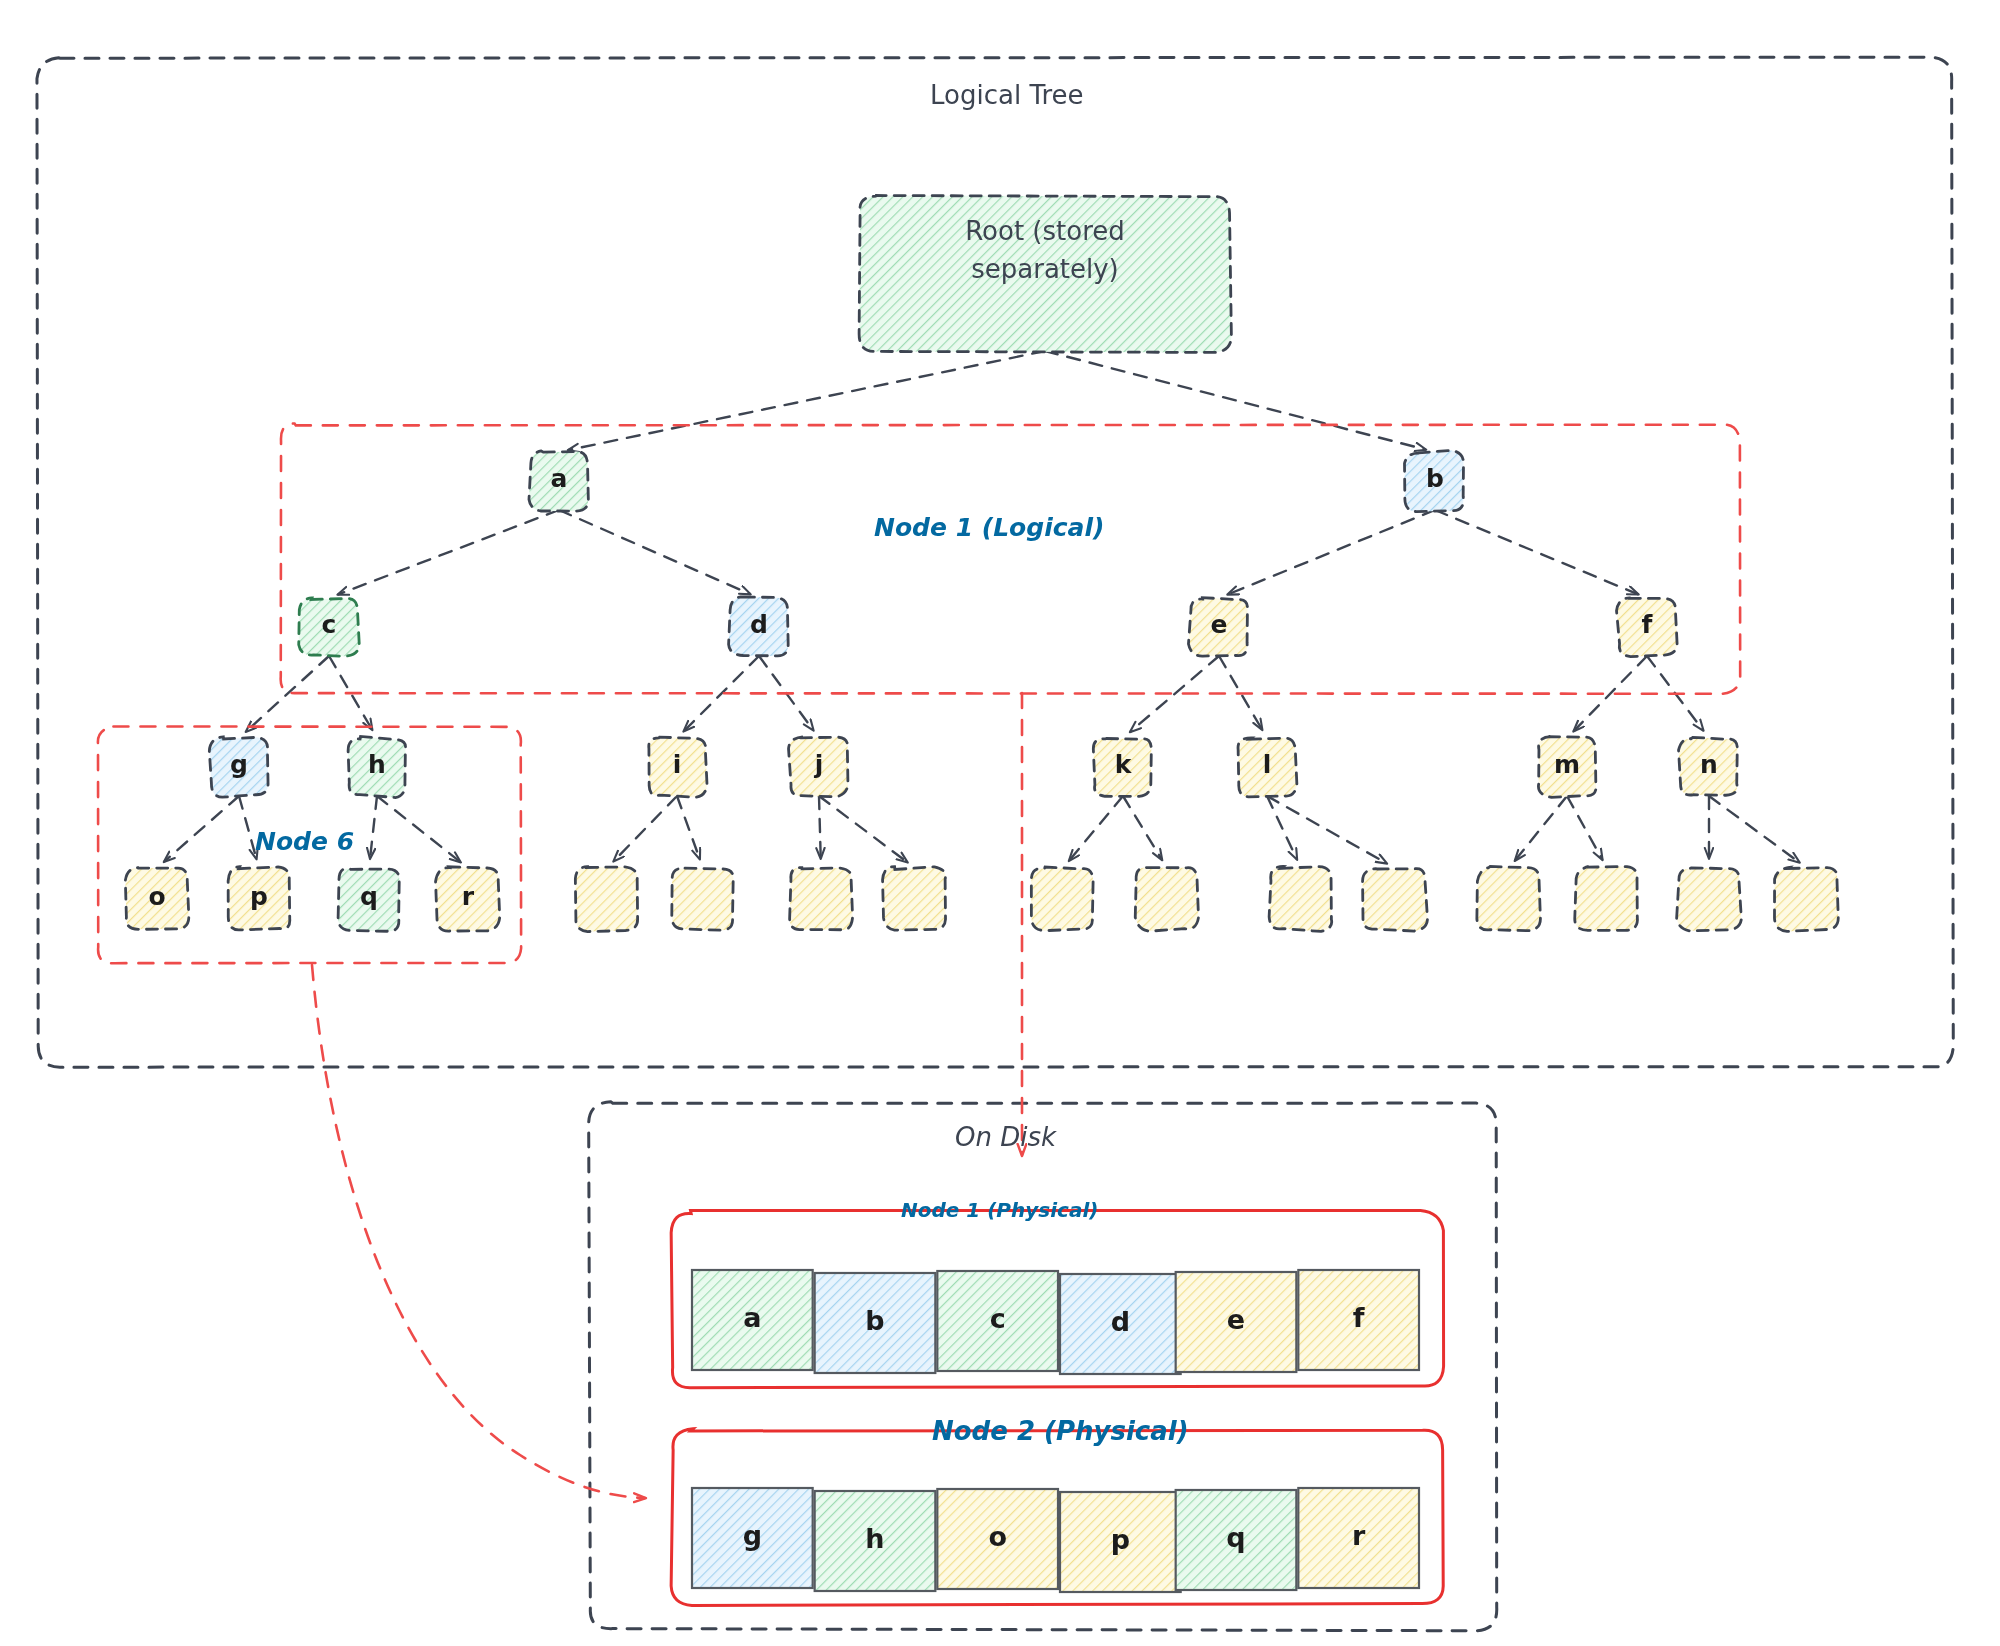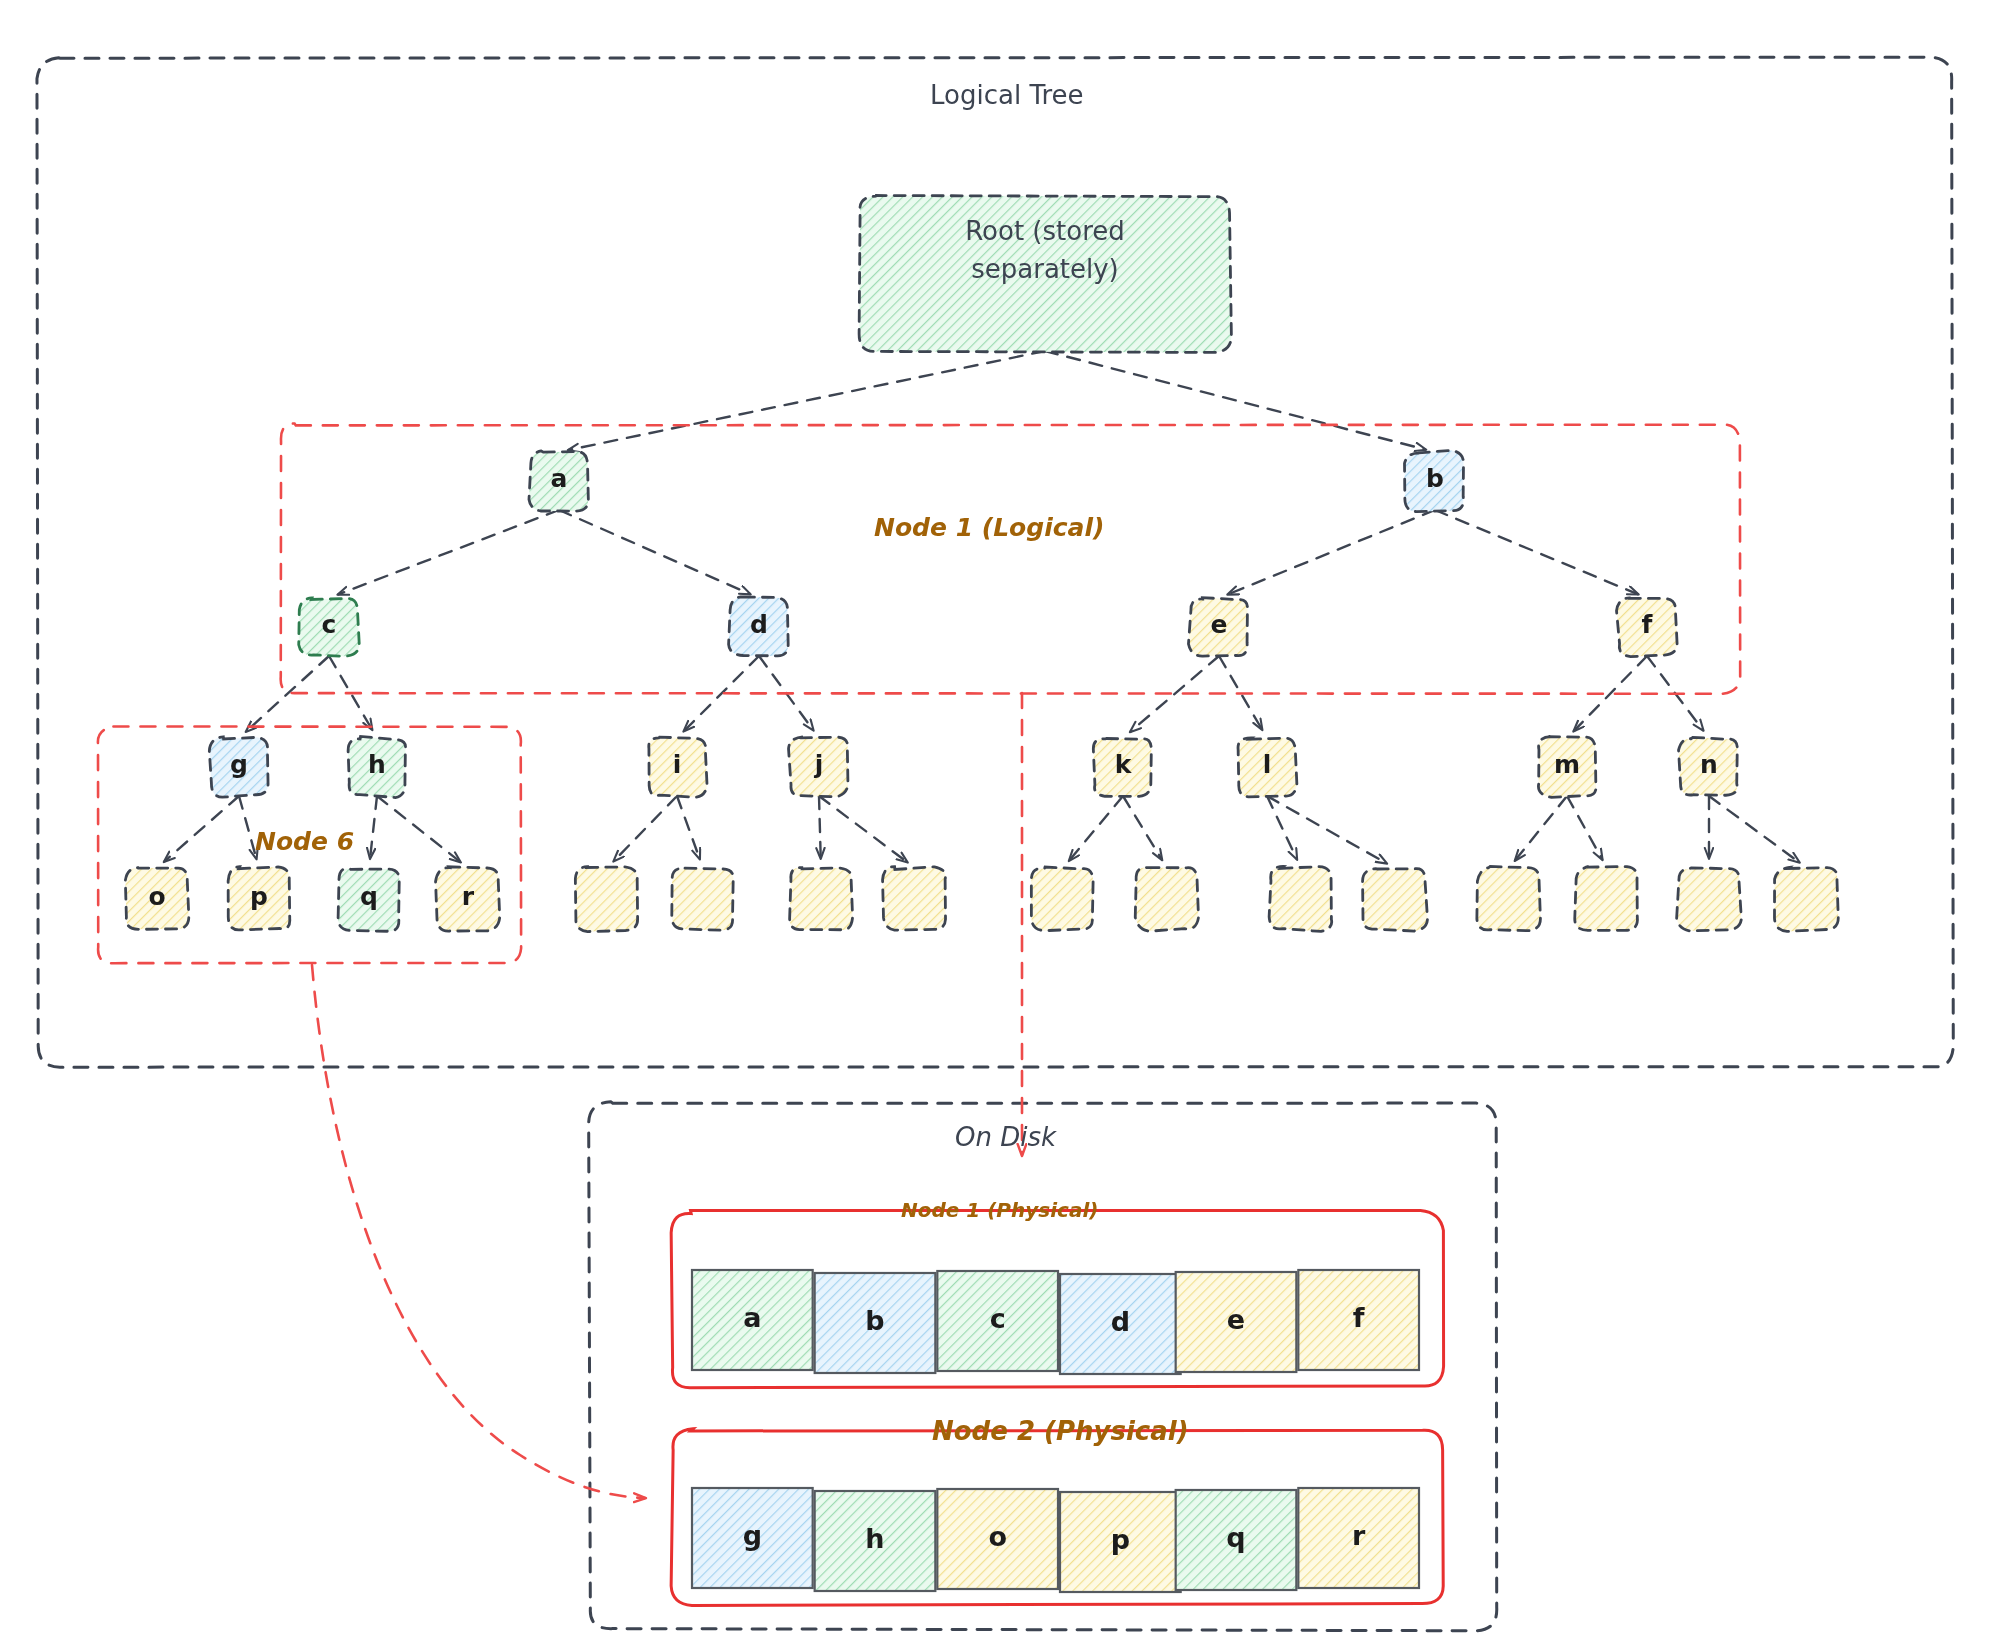--- a/index.html
+++ b/index.html
@@ -2,21 +2,21 @@
 <html><head>
 <meta charset="utf-8">
 <style>
   html,body{margin:0;padding:0;background:#fff;}
   body{width:2000px;height:1646px;position:relative;overflow:hidden;
        font-family:"DejaVu Sans",sans-serif;}
   #stage{position:absolute;left:0;top:0;width:2000px;height:1646px;}
   svg#canvas{position:absolute;left:0;top:0;width:2000px;height:1646px;}
   .lbl{position:absolute;color:#3d4451;font-size:26px;white-space:nowrap;
        font-family:"DejaVu Sans",sans-serif;}
-  .red-lbl{position:absolute;color:#a16207;font-size:25px;white-space:nowrap;
+  .red-lbl{position:absolute;color:#0369a1;font-size:25px;white-space:nowrap;
        font-style:italic;font-weight:600;font-family:"DejaVu Sans",sans-serif;}
   .nodetxt{position:absolute;color:#1c1c1c;font-size:25px;font-weight:600;
        text-align:center;pointer-events:none;font-family:"DejaVu Sans",sans-serif;}
   .celltxt{position:absolute;color:#1c1c1c;font-size:27px;font-weight:600;
        text-align:center;pointer-events:none;font-family:"DejaVu Sans",sans-serif;}
   .ctr{display:flex;align-items:center;justify-content:center;}
 </style>
 </head>
 <body>
 

